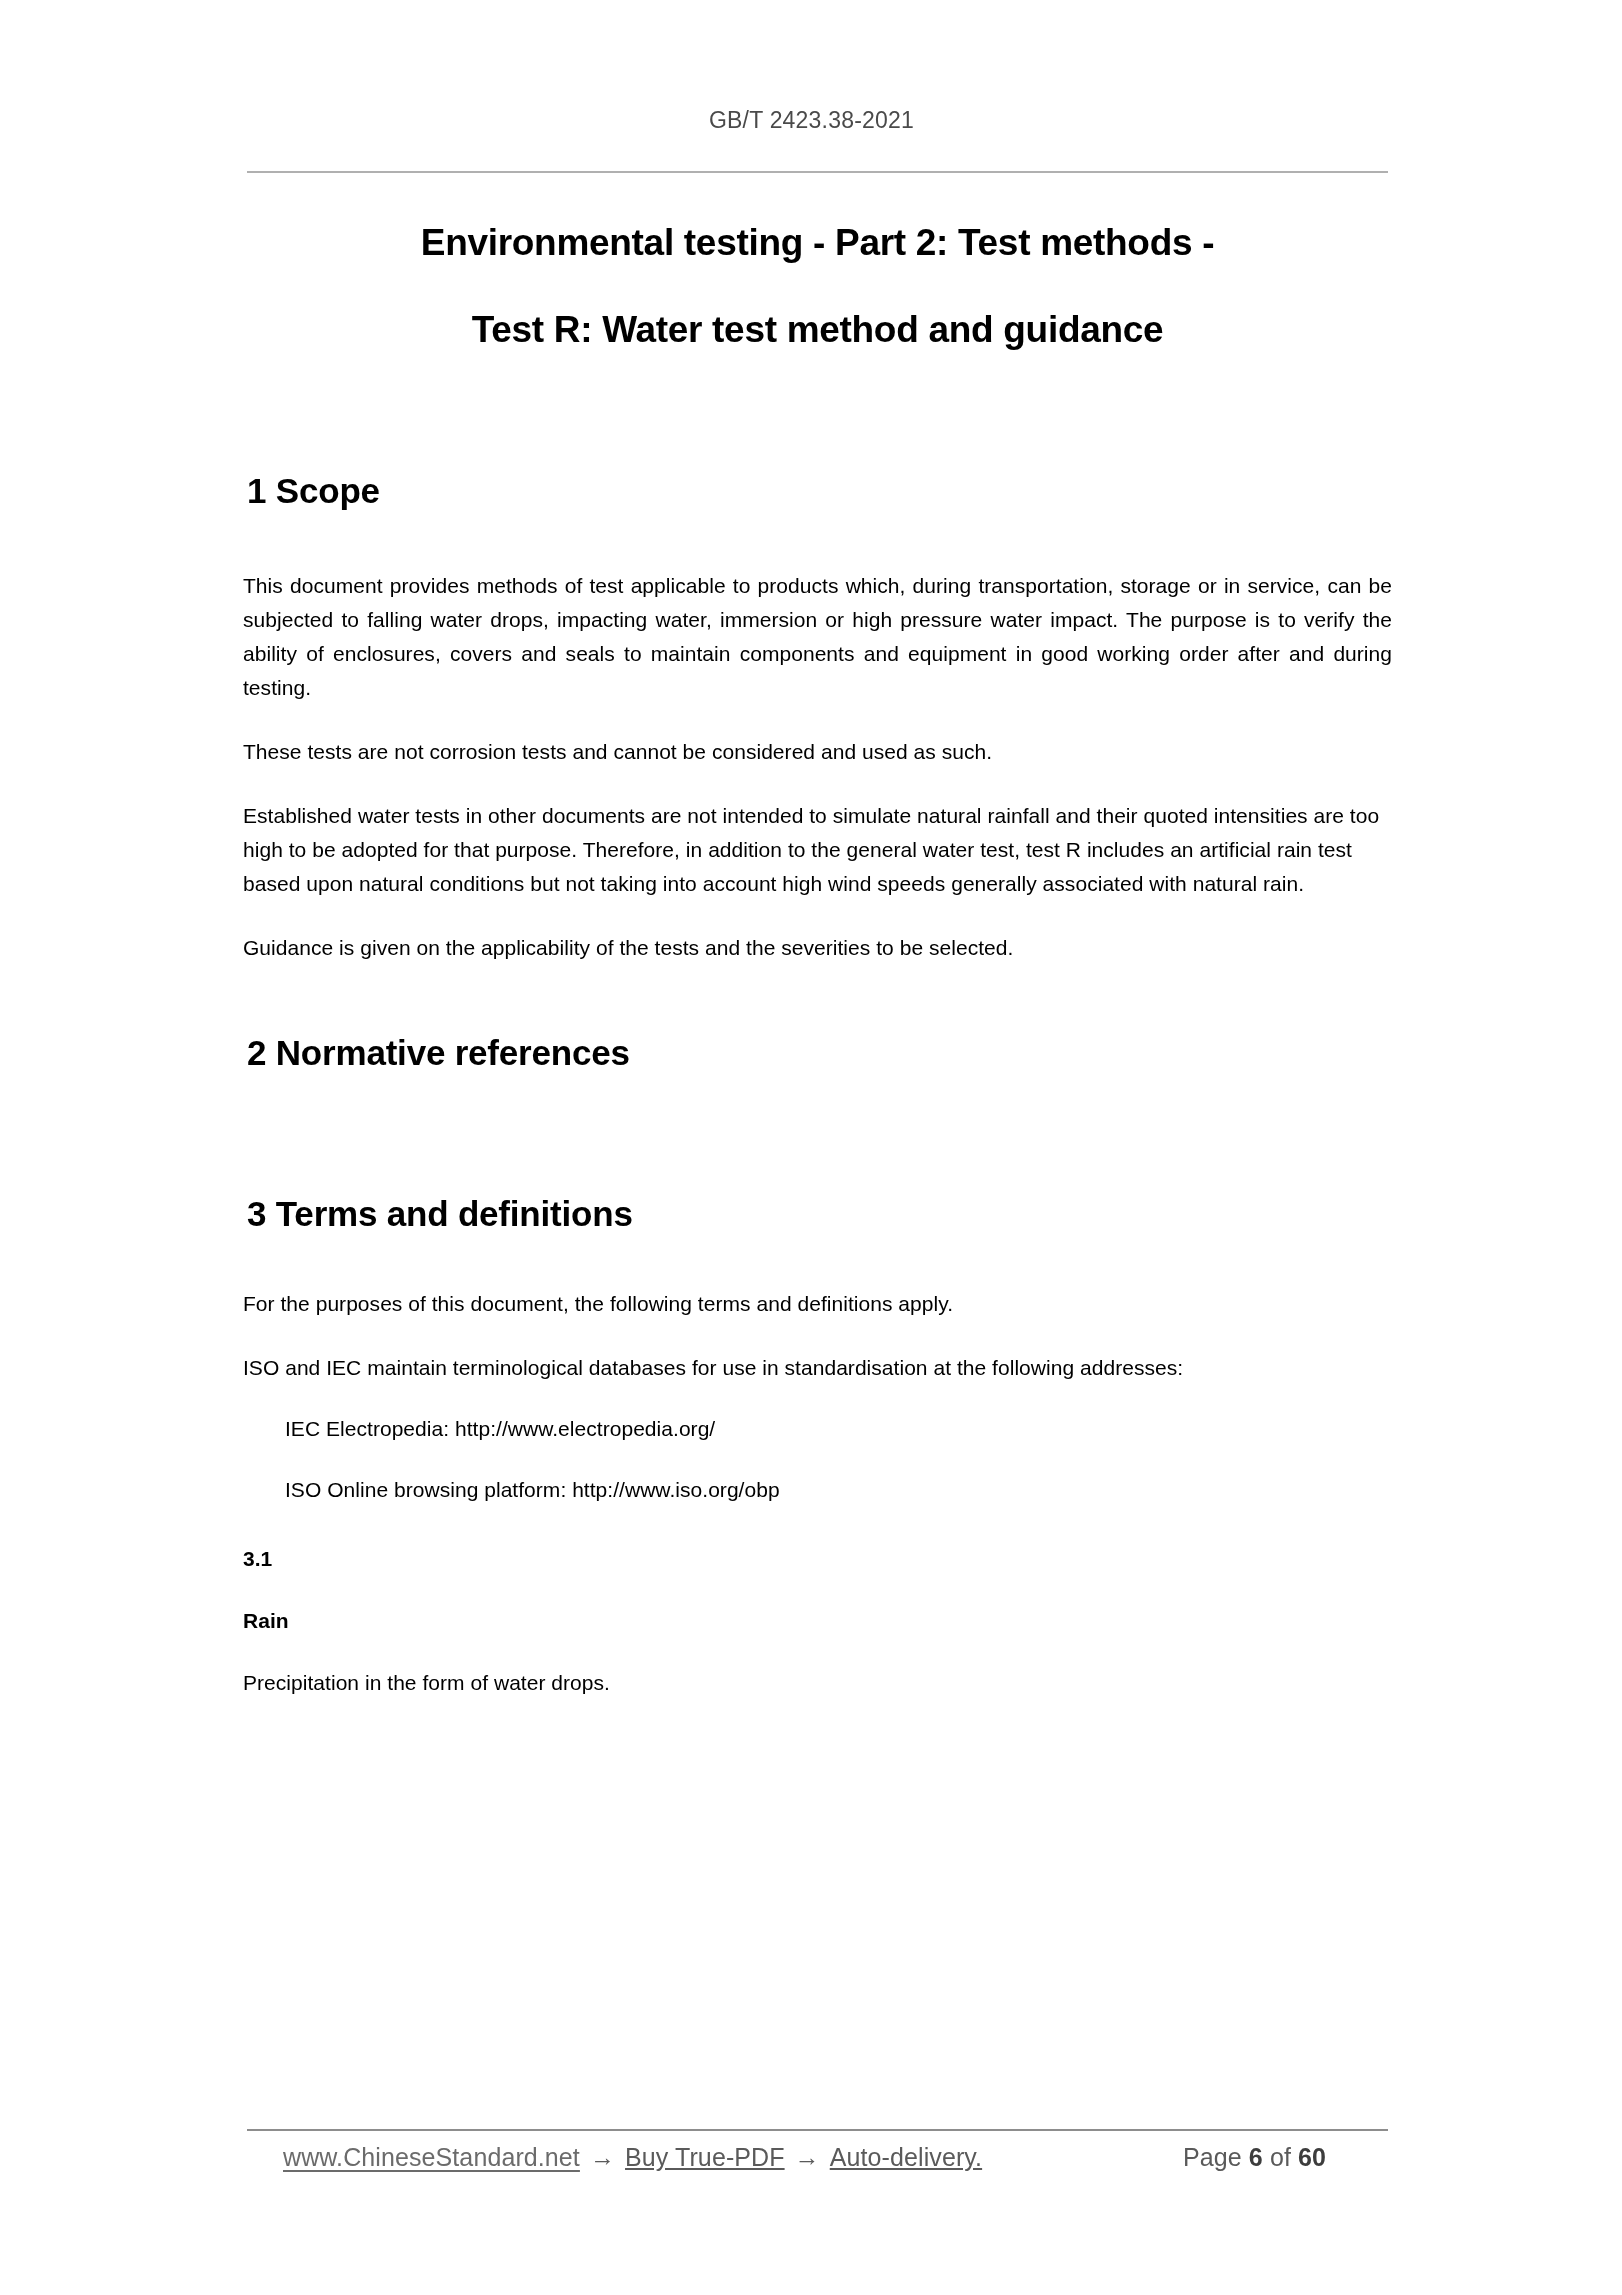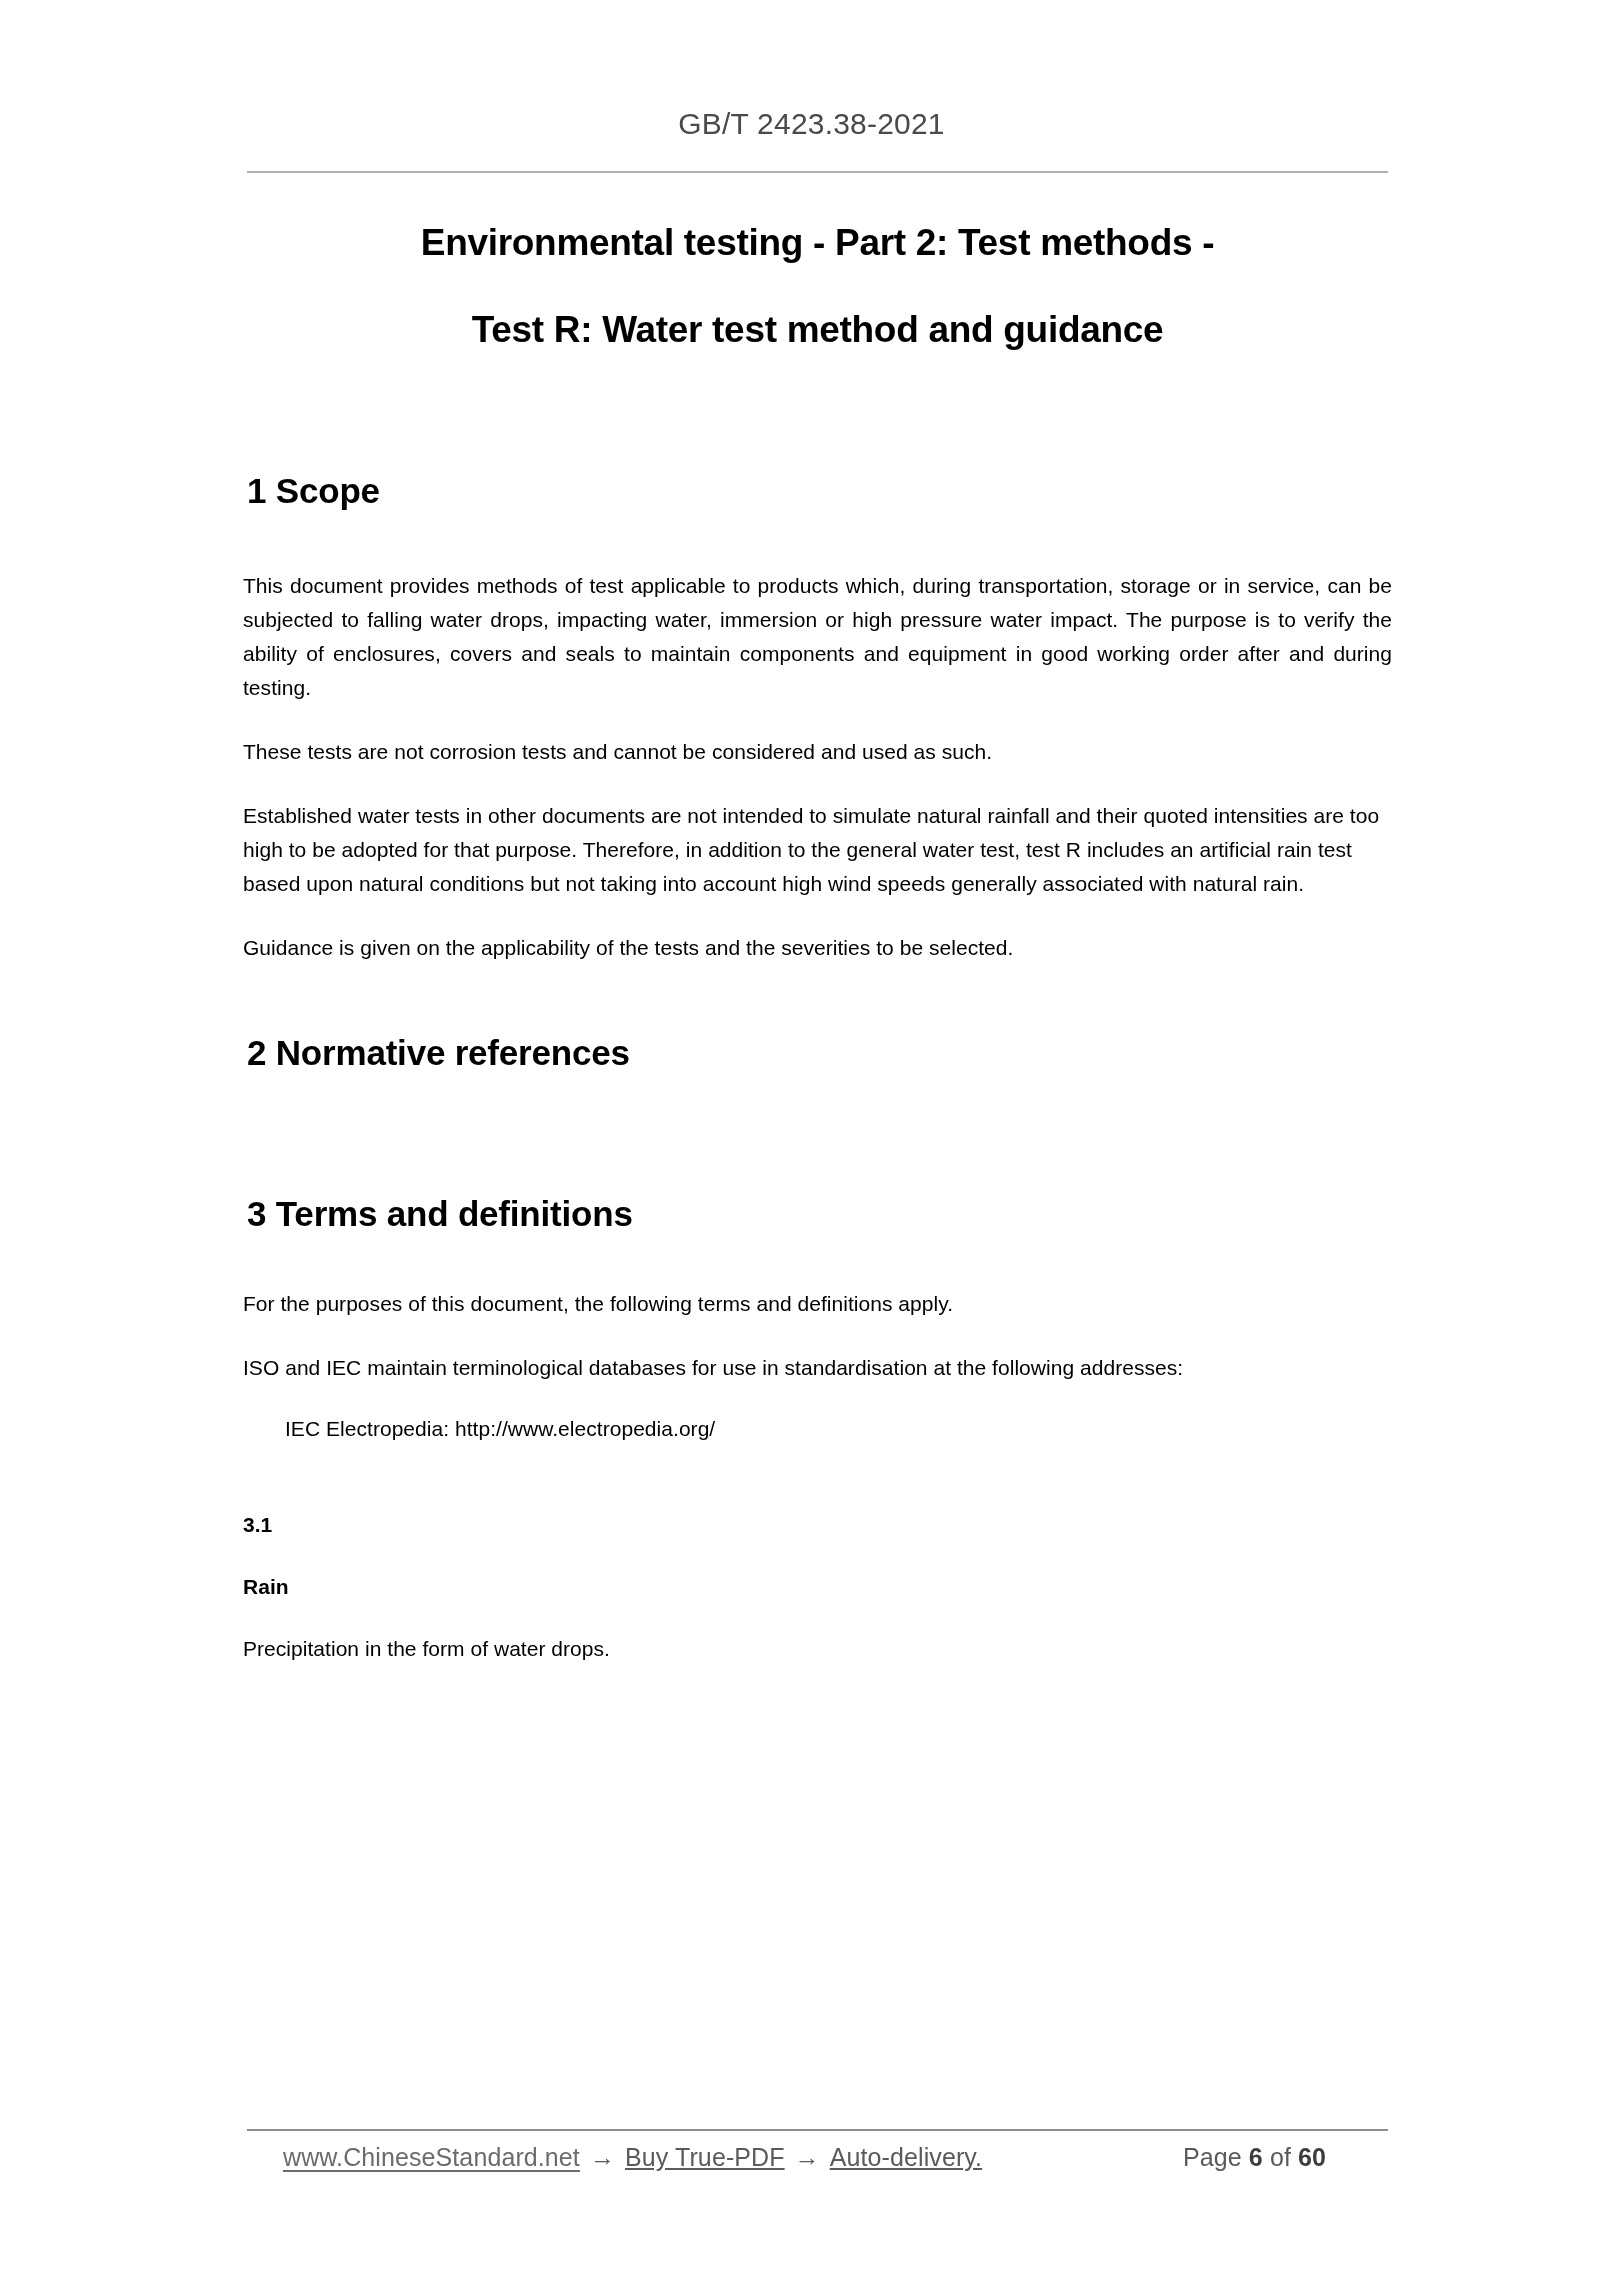--- a/index.html
+++ b/index.html
@@ -22,21 +22,21 @@
 
   
   .page-header {
     position: absolute;
     left: 0;
     top: 107px;
     width: 1623px;
     text-align: center;
   }
   .page-header .header-code {
-    font-size: 30px;
+    font-size: 23px;
     color: #4a4a4a;
     letter-spacing: 0.2px;
     font-family: "Liberation Sans", sans-serif;
   }
   .header-rule {
     position: absolute;
     left: 247px;
     top: 171px;
     width: 1141px;
     height: 1.7px;
@@ -200,20 +200,21 @@
     <div class="sp-para"></div>
 
     <p class="body-text justify">ISO and IEC maintain terminological databases for use in standardisation at the following addresses:</p>
 
     <div class="sp-url"></div>
 
     <p class="body-text indent-url">IEC Electropedia: http://www.electropedia.org/</p>
 
     <div class="sp-url"></div>
 
+    <p class="body-text indent-url">ISO Online browsing platform: http://www.iso.org/obp</p>
 
     <div class="sp-before-31"></div>
 
     <p class="body-text bold-text">3.1</p>
 
     <div class="sp-31-to-rain"></div>
 
     <p class="body-text bold-text">Rain</p>
 
     <div class="sp-rain-to-def"></div>

